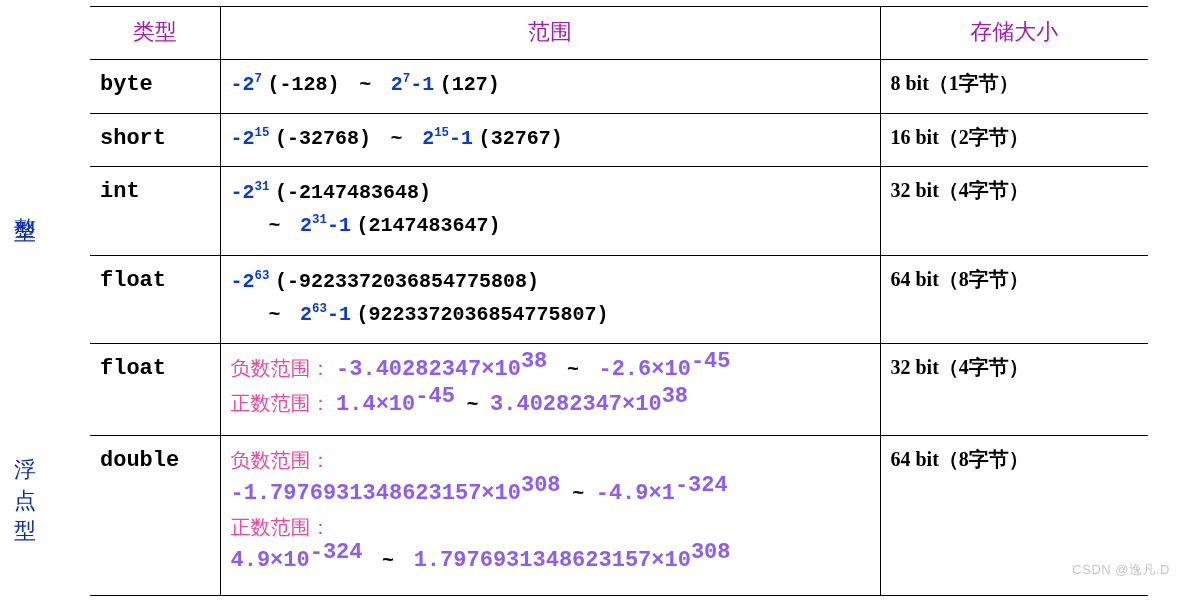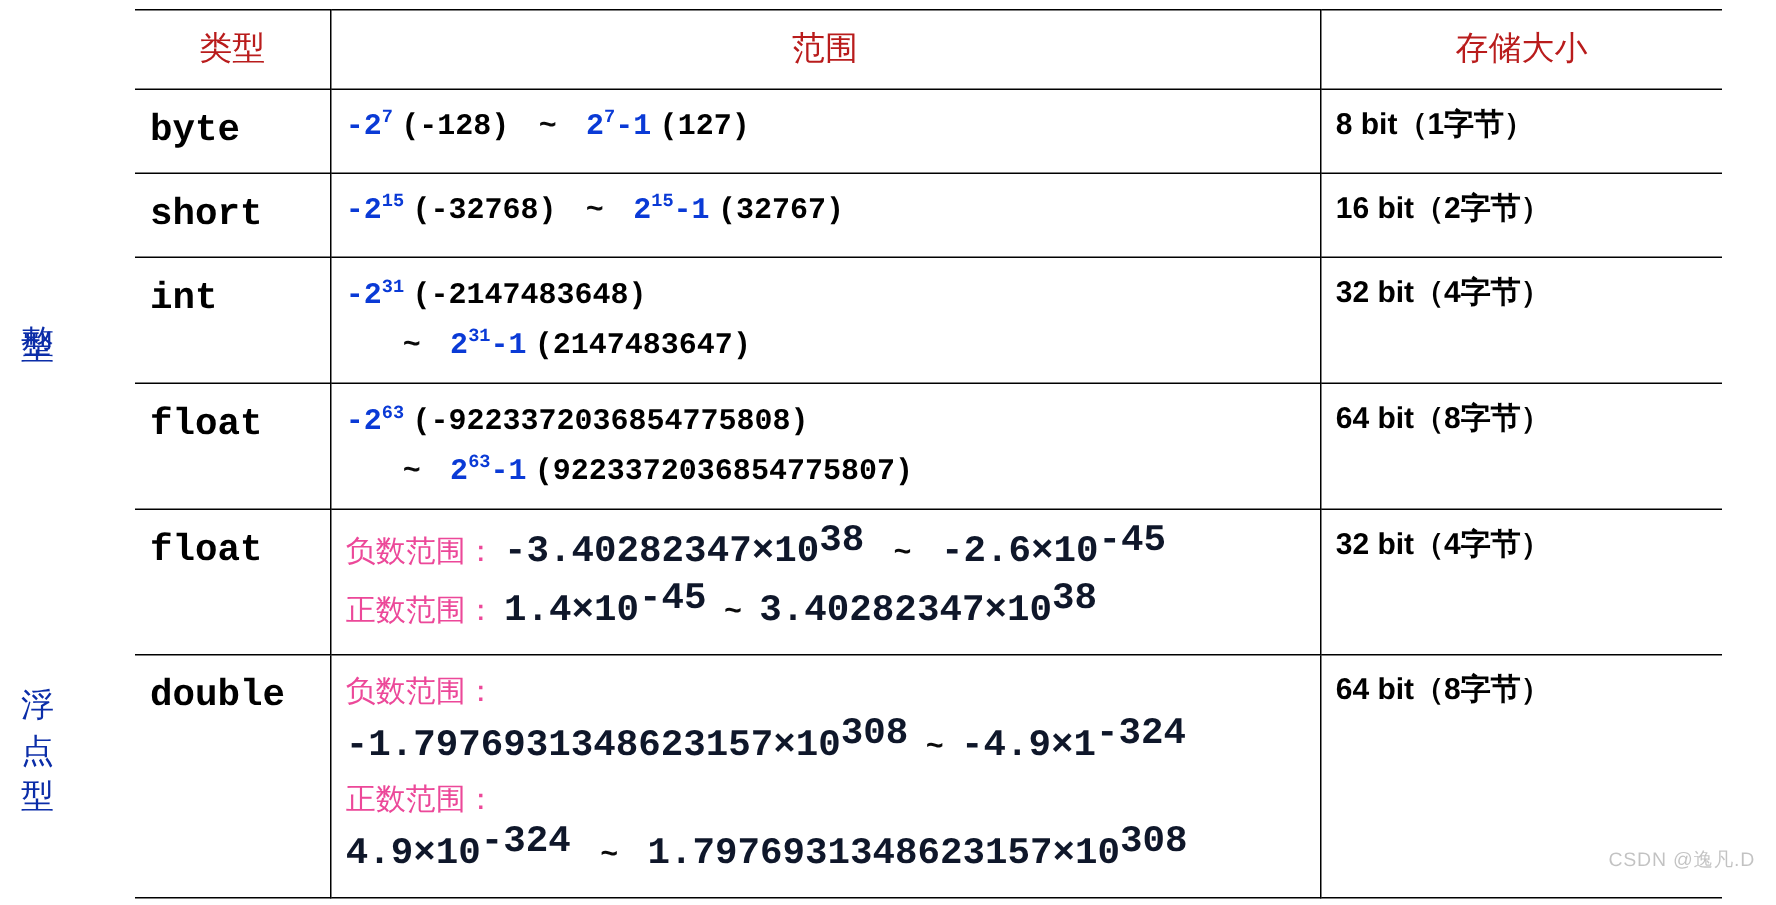--- a/index.html
+++ b/index.html
@@ -12,29 +12,29 @@
   .group-label{color:#0b2da8;font-size:22px;writing-mode:vertical-rl;text-orientation:upright;letter-spacing:3px;padding:0 4px;white-space:nowrap}
   .brace{flex:1;position:relative}
   .brace svg{position:absolute;top:0;left:0;width:100%;height:100%}
   table{border-collapse:collapse;width:1058px;table-layout:fixed}
   col.c1{width:130px}
   col.c2{width:660px}
   col.c3{width:268px}
   th,td{border-top:1.8px solid #000;border-bottom:1.8px solid #000;border-left:1.8px solid #000;border-right:1.8px solid #000;padding:8px 10px;font-size:20px;line-height:1.55;vertical-align:top;text-align:left}
   th:first-child,td:first-child{border-left:none}
   th:last-child,td:last-child{border-right:none}
-  th{color:#b91c1c;font-weight:normal;text-align:center;font-size:22px;padding-bottom:10px}
-  .mono{font-family:Consolas,"Courier New",monospace;font-weight:bold;font-size:25px}
-  .range .mono{color:#0f172a}
+  th{color:#a21caf;font-weight:normal;text-align:center;font-size:22px;padding-bottom:10px}
+  .mono{font-family:Consolas,"Courier New",monospace;font-weight:bold;font-size:22px}
+  .range .mono{color:#8b5cf6}
   .pow{color:#0a3ad6;font-family:Consolas,"Courier New",monospace;font-weight:bold}
   .pow.neg{color:#0a3ad6}
   sup{font-size:.62em;vertical-align:super;line-height:0}
   .tilde{color:#0a0a0a;font-weight:bold;padding:0 14px;font-family:Consolas,"Courier New",monospace}
   .paren{color:#000;font-family:Consolas,"Courier New",monospace;font-weight:bold}
-  .storage{font-family:Liberation Sans, sans-serif;font-weight:bold}
+  .storage{font-family:Liberation Serif, serif;font-weight:bold}
   .cn{font-family:"Microsoft YaHei","SimSun",sans-serif;color:#ec4899;font-weight:normal}
   .rangeline{margin:1px 0}
   .indent{display:inline-block;width:24px}
   .watermark{position:absolute;right:14px;bottom:23px;font-size:13px;color:rgba(0,0,0,.24);letter-spacing:.5px}
 </style>
 </head>
 <body>
 
 <div class="wrap">
 <div class="layout">

